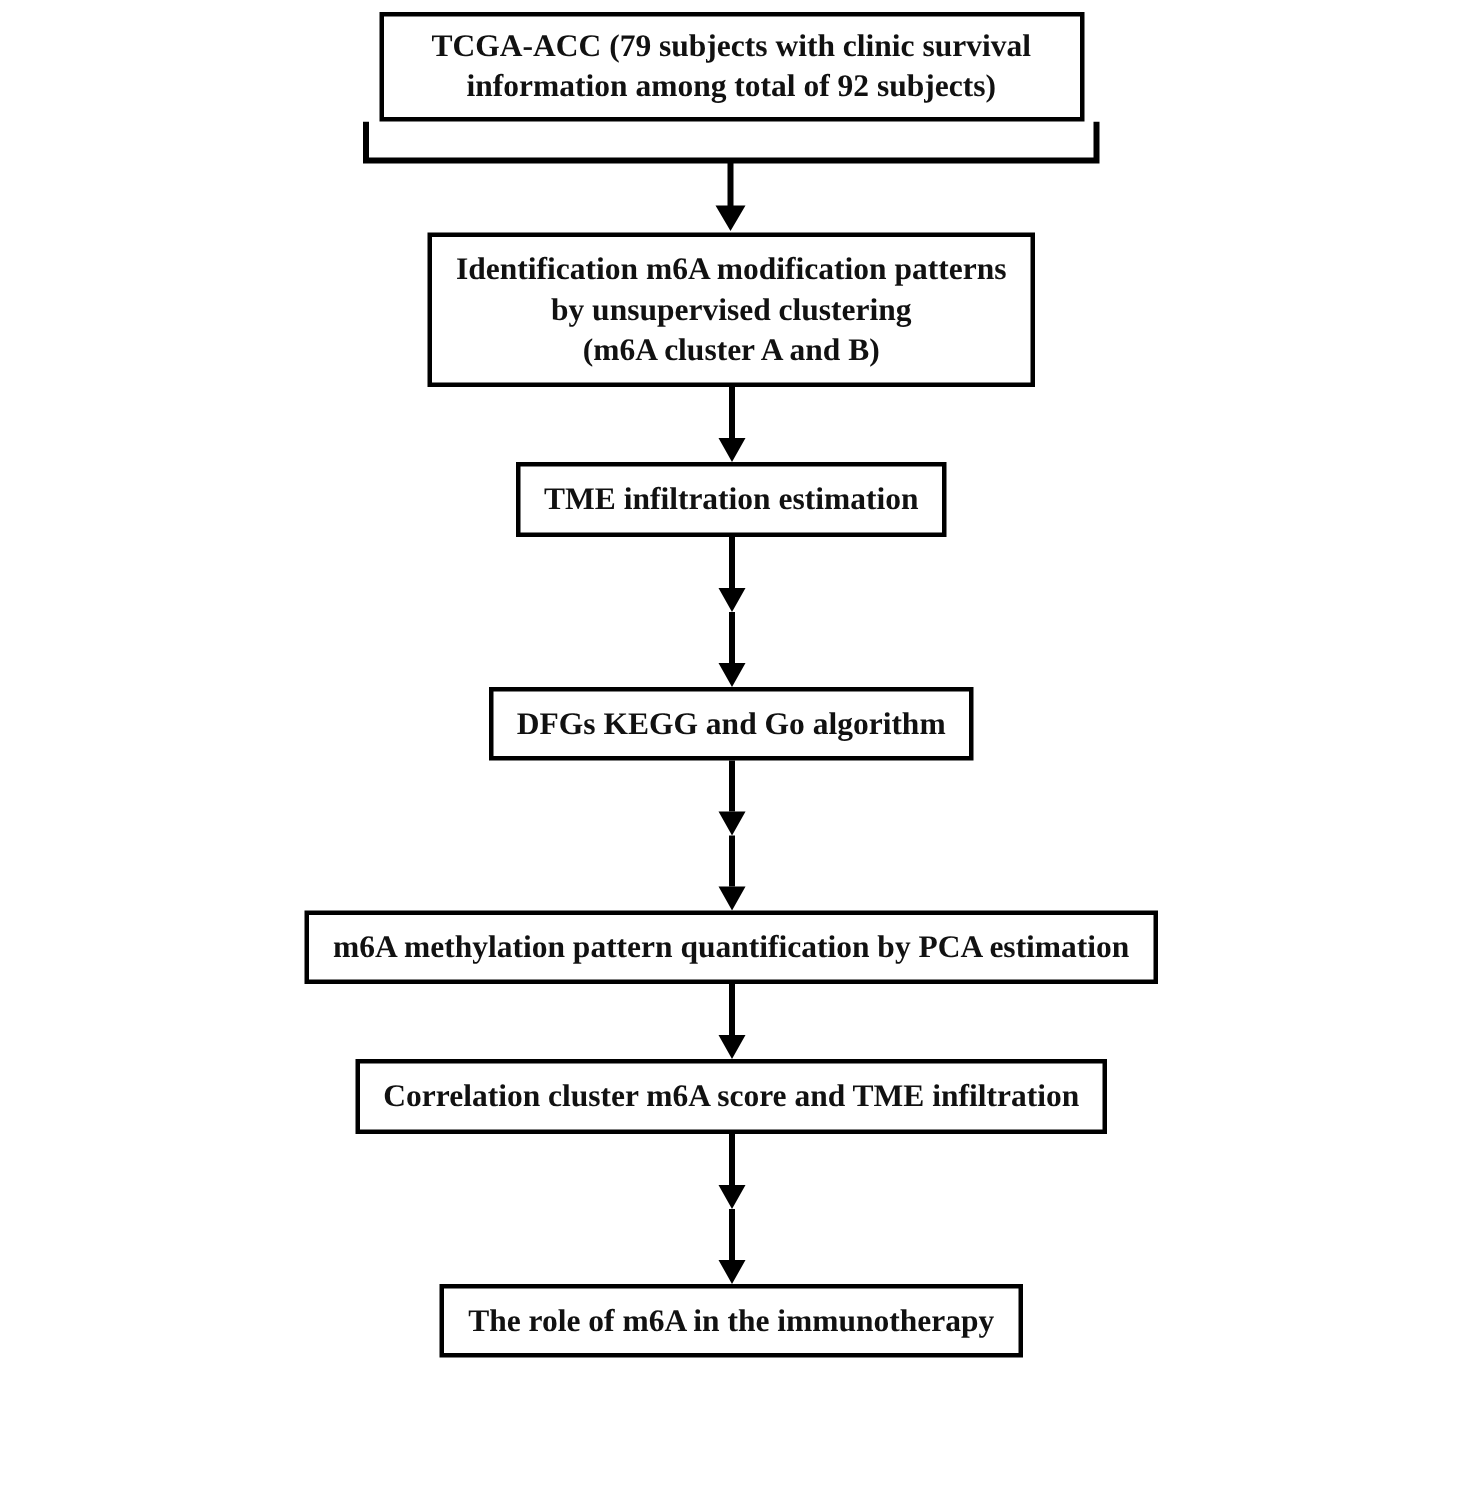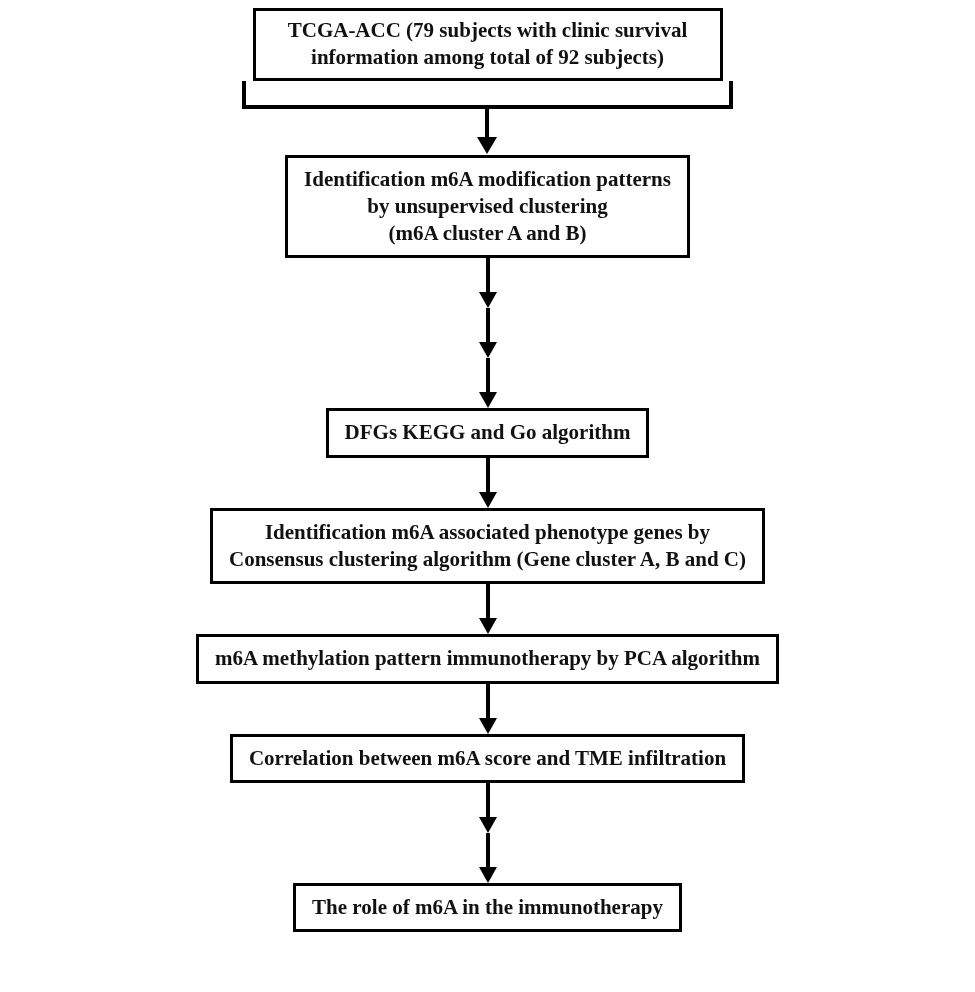--- a/index.html
+++ b/index.html
@@ -83,55 +83,54 @@
 
   <div class="box">Identification m6A modification patterns
 by unsupervised clustering
 (m6A cluster A and B)</div>
 
   <div class="arrow">
       <div class="line"></div>
       <div class="head"></div>
     </div>
 
+  <div class="box">TME infiltration estimation</div>
 
   <div class="arrow">
       <div class="line"></div>
       <div class="head"></div>
     </div>
 
 
   <div class="arrow">
       <div class="line"></div>
       <div class="head"></div>
     </div>
 
   <div class="box">DFGs KEGG and Go algorithm</div>
 
   <div class="arrow">
       <div class="line"></div>
       <div class="head"></div>
     </div>
 
-  <div class="box">Identification m6A associated phenotype genes by
-Consensus clustering algorithm (Gene cluster A, B and C)</div>
 
   <div class="arrow">
       <div class="line"></div>
       <div class="head"></div>
     </div>
 
-  <div class="box">m6A methylation pattern immunotherapy by PCA algorithm</div>
+  <div class="box">m6A methylation pattern quantification by PCA estimation</div>
 
   <div class="arrow">
       <div class="line"></div>
       <div class="head"></div>
     </div>
 
-  <div class="box">Correlation between m6A score and TME infiltration</div>
+  <div class="box">Correlation cluster m6A score and TME infiltration</div>
 
   <div class="arrow">
       <div class="line"></div>
       <div class="head"></div>
     </div>
 
 
   <div class="arrow">
       <div class="line"></div>
       <div class="head"></div>

